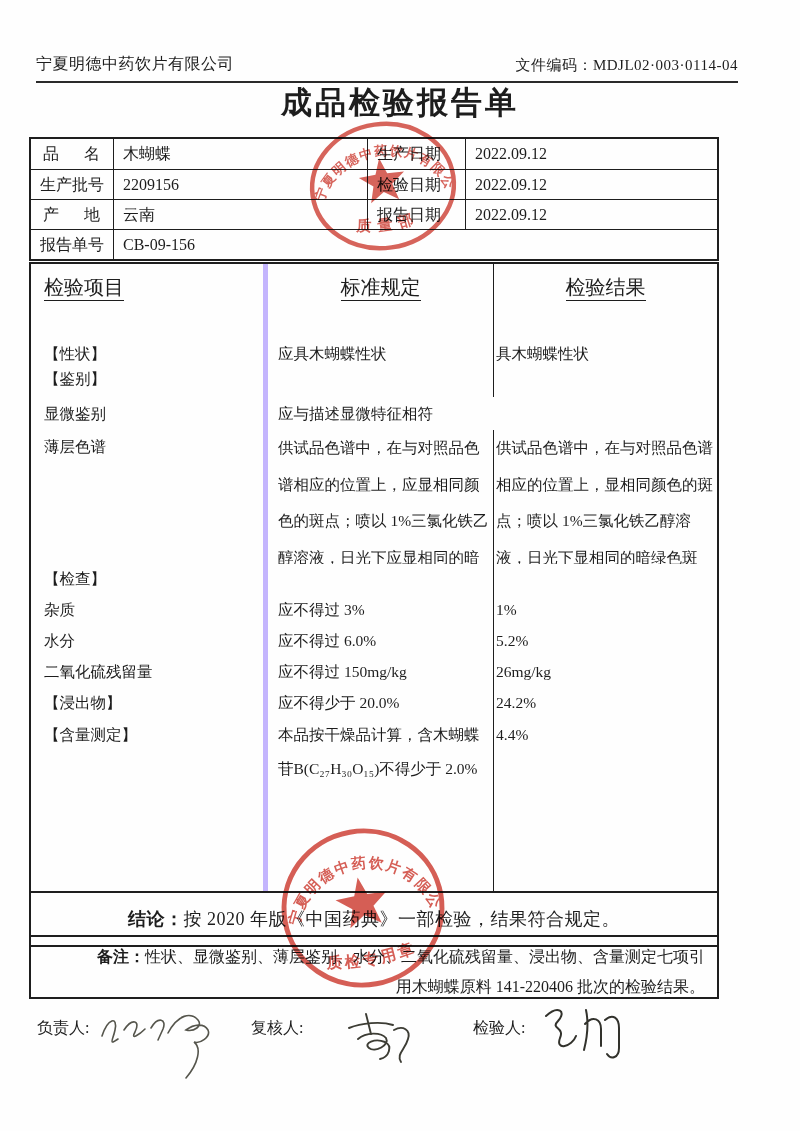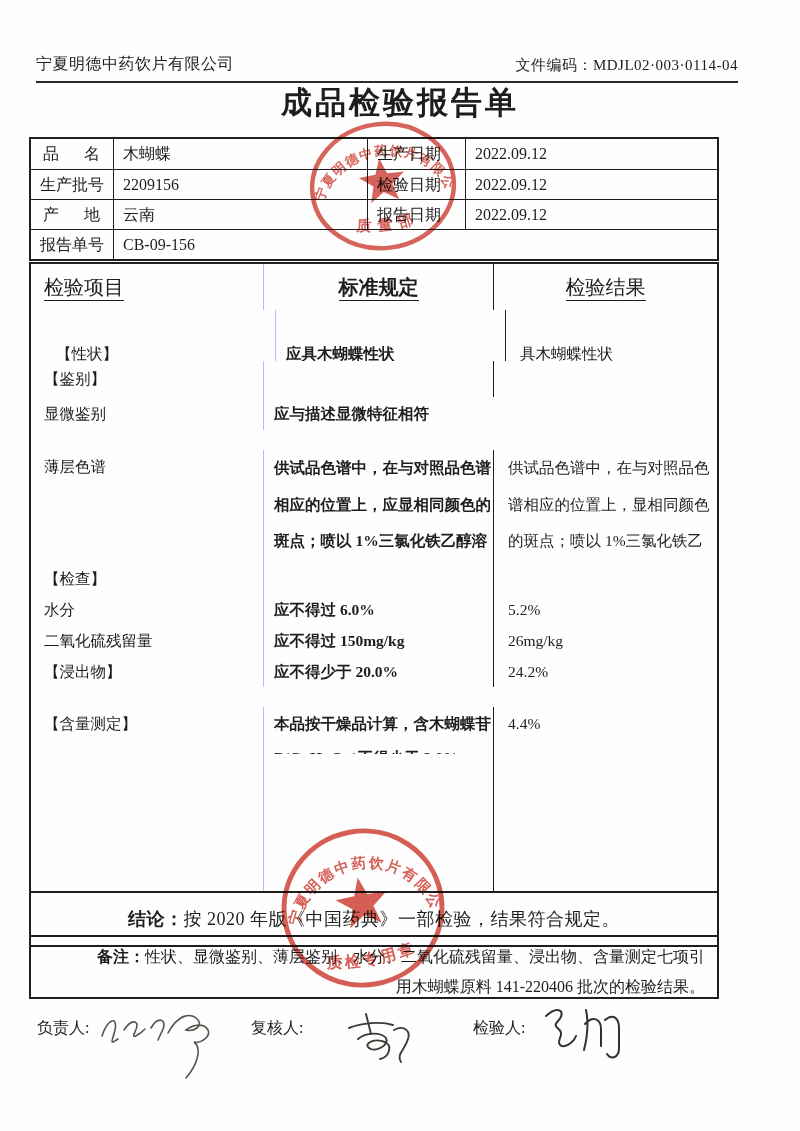--- a/index.html
+++ b/index.html
@@ -25,29 +25,29 @@
   .info-table .cell { height:30px; line-height:29px; padding-left:9px; }
   .info-table .bt { border-top:1px solid #1e1e1e; }
   .info-table .bl { border-left:1px solid #1e1e1e; }
   .spread { text-align:justify; text-align-last:justify; padding:0 13px 0 12px !important; }
   .span3 { grid-column:2 / 5; }
 
   
   .insp-table { top:262px; height:631px; display:flex; flex-direction:column; font-size:15.5px; }
   .irow { display:flex; flex:0 0 auto; }
   .i1 { width:232px; padding-left:13px; }
-  .i2 { width:230px; padding-left:10px; border-left:1px solid #c4b5fd;font-weight:bold; }
-  .i3 { flex:1; padding-left:14px; border-left:1px solid #1e1e1e; }
+  .i2 { width:230px; padding-left:10px; border-left:5px solid #c4b5fd; }
+  .i3 { flex:1; padding-left:2px; border-left:1px solid #1e1e1e; }
   .ihead { height:46px; line-height:46px; font-size:20px;justify-content:space-between; }
   .ihead .i2, .ihead .i3 { text-align:center; padding-left:0; }
   .ihead .hlabel { border-bottom:1px solid #1d1d1d; padding-bottom:2px; }
   .rB { height:36px; line-height:36px; }
   .rC { height:33px; line-height:33px; }
   .rD { height:134px; line-height:36.5px; }
-  .rD .cell, .rG .cell { white-space:normal;margin-top:20px; }
+  .rD .cell, .rG .cell { white-space:normal; }
   .rE { height:30px; line-height:30px; }
   .rF { height:31px; line-height:31px; }
   .rG { height:67px; line-height:33.5px; }
   .ifill { flex:1 1 auto; }
 
   
   .conclusion { top:891px; height:56px; display:flex; align-items:center; justify-content:center;
     font-size:18px; letter-spacing:.5px; }
   .conclusion b { font-weight:bold; }
   .remarks { top:935px; height:64px; font-size:16px; line-height:30px; padding:5px 12px 0 10px;
@@ -93,21 +93,21 @@
     <div class="cell bt bl span3">CB-09-156</div>
   </div>
 
   <div class="tbl insp-table">
     <div class="irow ihead">
       <div class="cell i1"><span class="hlabel">检验项目</span></div>
       <div class="cell i2"><span class="hlabel">标准规定</span></div>
       <div class="cell i3"><span class="hlabel">检验结果</span></div>
     </div>
 
-    <div class="irow rB" style="height:51px;line-height:88px;margin-left:12px;">
+    <div class="irow rB" style="height:51px;line-height:88px;">
       <div class="cell i1">【性状】</div>
       <div class="cell i2">应具木蝴蝶性状</div>
       <div class="cell i3">具木蝴蝶性状</div>
     </div>
     <div class="irow rB">
       <div class="cell i1">【鉴别】</div>
       <div class="cell i2"></div>
       <div class="cell i3"></div>
     </div>
     <div class="irow rC">
@@ -116,20 +116,25 @@
     </div>
     <div class="irow rD">
       <div class="cell i1" style="line-height:33px;">薄层色谱</div>
       <div class="cell i2">供试品色谱中，在与对照品色谱相应的位置上，应显相同颜色的斑点；喷以 1%三氯化铁乙醇溶液，日光下应显相同的暗绿色斑点。</div>
       <div class="cell i3">供试品色谱中，在与对照品色谱相应的位置上，显相同颜色的斑点；喷以 1%三氯化铁乙醇溶液，日光下显相同的暗绿色斑点。</div>
     </div>
     <div class="irow rE">
       <div class="cell i1">【检查】</div>
       <div class="cell i2"></div>
       <div class="cell i3"></div>
+    </div>
+    <div class="irow rF">
+      <div class="cell i1">杂质</div>
+      <div class="cell i2">应不得过 3%</div>
+      <div class="cell i3">1%</div>
     </div>
     <div class="irow rF">
       <div class="cell i1">水分</div>
       <div class="cell i2">应不得过 6.0%</div>
       <div class="cell i3">5.2%</div>
     </div>
     <div class="irow rF">
       <div class="cell i1">二氧化硫残留量</div>
       <div class="cell i2">应不得过 150mg/kg</div>
       <div class="cell i3">26mg/kg</div>

